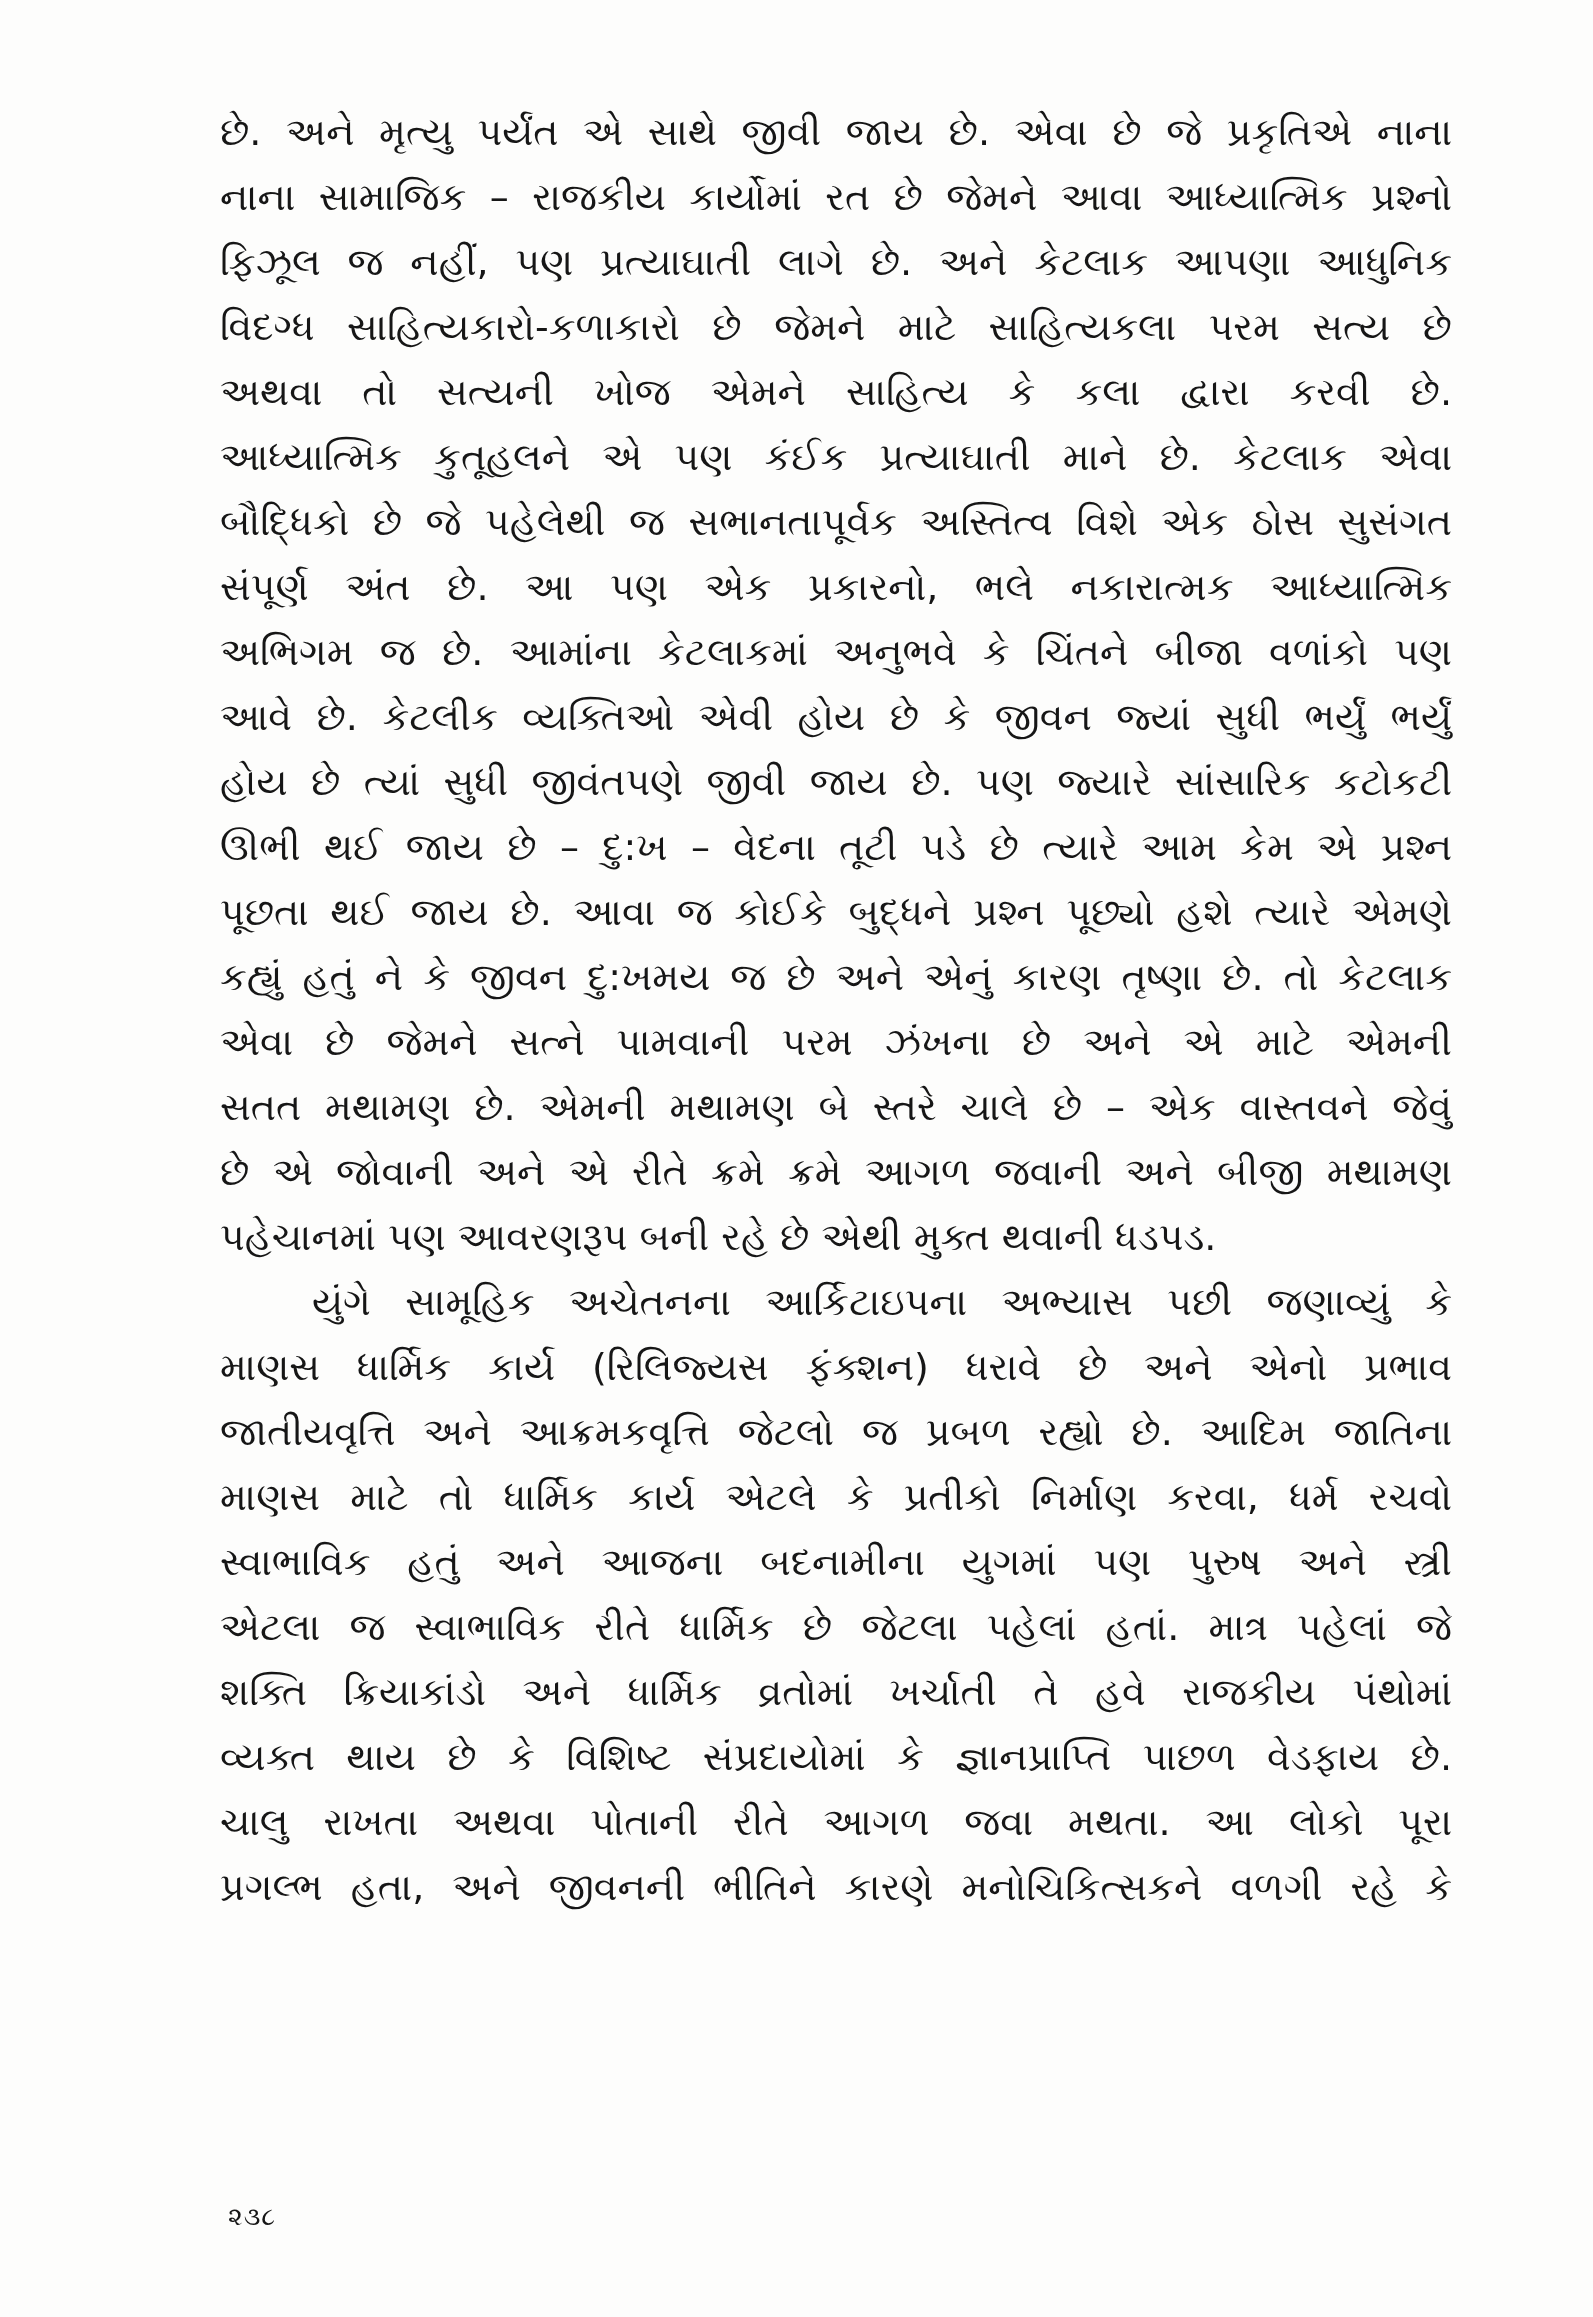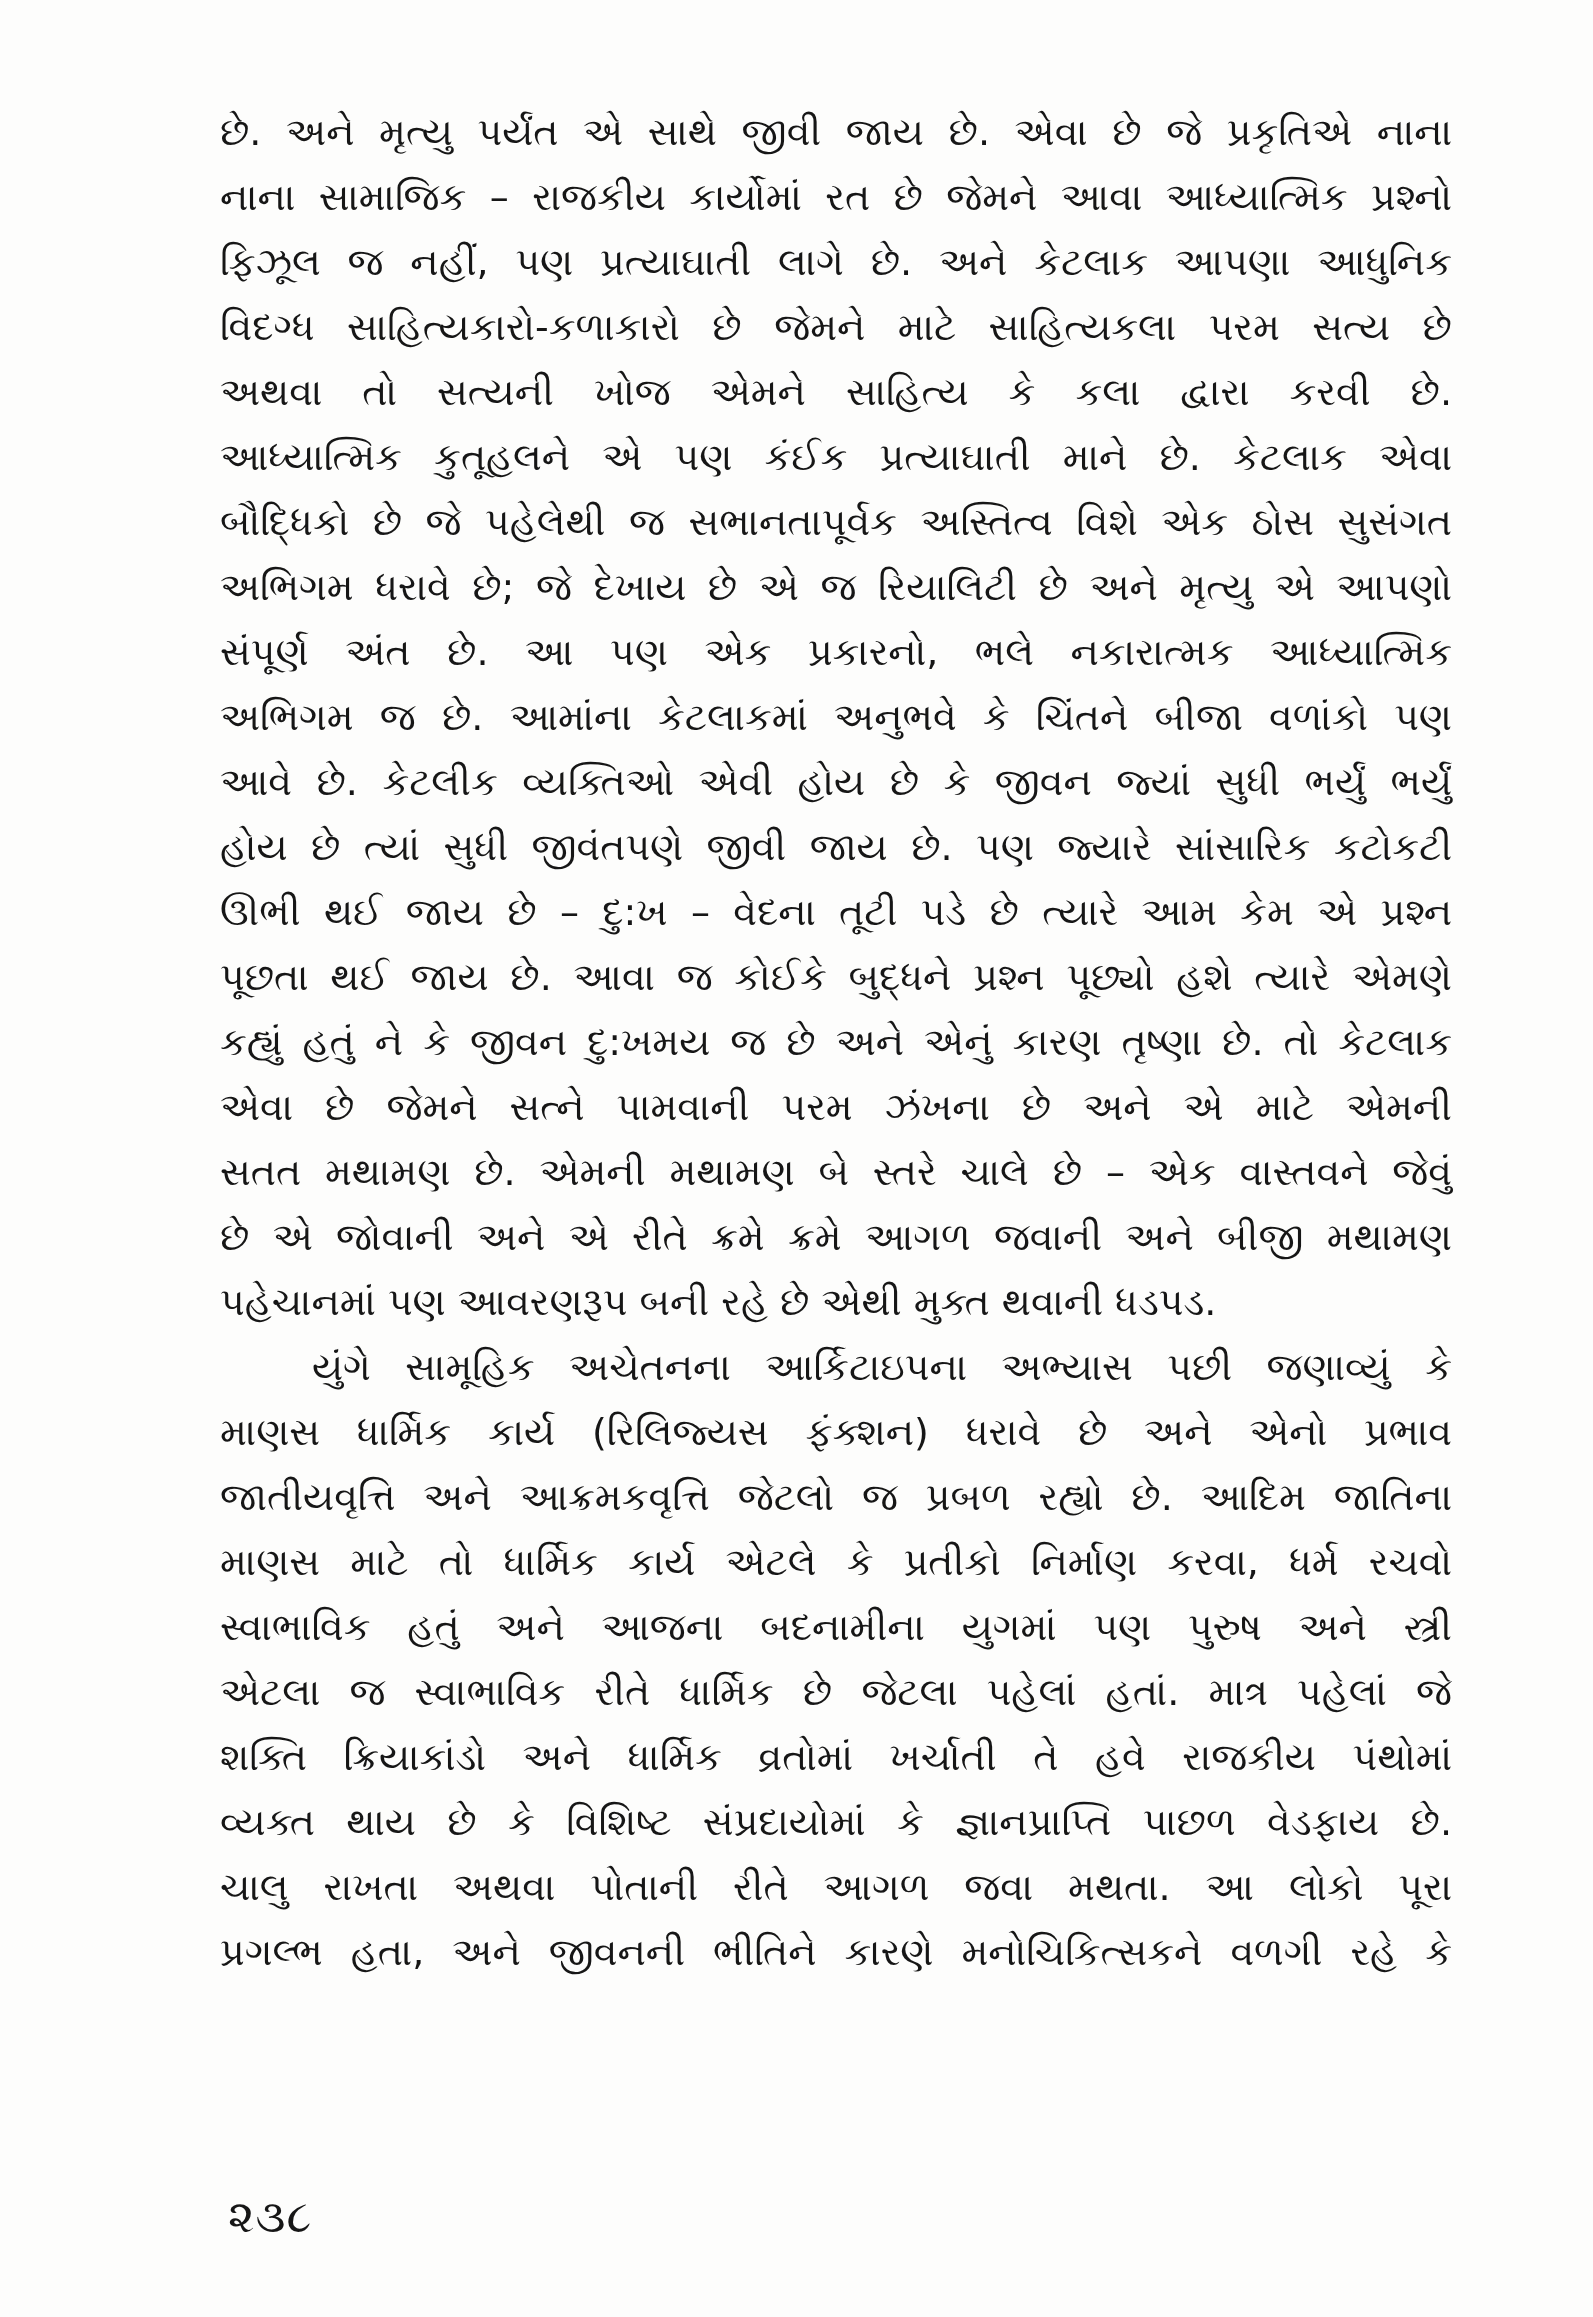--- a/index.html
+++ b/index.html
@@ -38,39 +38,38 @@
     -moz-text-align-last:left;
   }
   
   .ln.ind{
     text-indent:92px;
   }
   .page-number{
     position:absolute;
     left:228px;
     top:2194px;
-    font-size:45px;
+    font-size:25px;
     line-height:46px;
     letter-spacing:1px;
   }
 </style>
 </head>
 <body>
 
 <div class="page">
   <div class="text-block">
 
     <div class="ln">છે. અને મૃત્યુ પર્યંત એ સાથે જીવી જાય છે. એવા છે જે પ્રકૃતિએ નાના</div>
     <div class="ln">નાના સામાજિક – રાજકીય કાર્યોમાં રત છે જેમને આવા આધ્યાત્મિક પ્રશ્નો</div>
     <div class="ln">ફિઝૂલ જ નહીં, પણ પ્રત્યાઘાતી લાગે છે. અને કેટલાક આપણા આધુનિક</div>
     <div class="ln">વિદગ્ધ સાહિત્યકારો-કળાકારો છે જેમને માટે સાહિત્યકલા પરમ સત્ય છે</div>
     <div class="ln">અથવા તો સત્યની ખોજ એમને સાહિત્ય કે કલા દ્વારા કરવી છે.</div>
     <div class="ln">આધ્યાત્મિક કુતૂહલને એ પણ કંઈક પ્રત્યાઘાતી માને છે. કેટલાક એવા</div>
     <div class="ln">બૌદ્ધિકો છે જે પહેલેથી જ સભાનતાપૂર્વક અસ્તિત્વ વિશે એક ઠોસ સુસંગત</div>
-    <div class="ln">અભિગમ ધરાવે છે; જે દેખાય છે એ જ રિયાલિટી છે અને મૃત્યુ એ આપણો</div>
     <div class="ln">સંપૂર્ણ અંત છે. આ પણ એક પ્રકારનો, ભલે નકારાત્મક આધ્યાત્મિક</div>
     <div class="ln">અભિગમ જ છે. આમાંના કેટલાકમાં અનુભવે કે ચિંતને બીજા વળાંકો પણ</div>
     <div class="ln">આવે છે. કેટલીક વ્યક્તિઓ એવી હોય છે કે જીવન જ્યાં સુધી ભર્યું ભર્યું</div>
     <div class="ln">હોય છે ત્યાં સુધી જીવંતપણે જીવી જાય છે. પણ જ્યારે સાંસારિક કટોકટી</div>
     <div class="ln">ઊભી થઈ જાય છે – દુ:ખ – વેદના તૂટી પડે છે ત્યારે આમ કેમ એ પ્રશ્ન</div>
     <div class="ln">પૂછતા થઈ જાય છે. આવા જ કોઈકે બુદ્ધને પ્રશ્ન પૂછ્યો હશે ત્યારે એમણે</div>
     <div class="ln">કહ્યું હતું ને કે જીવન દુ:ખમય જ છે અને એનું કારણ તૃષ્ણા છે. તો કેટલાક</div>
     <div class="ln">એવા છે જેમને સત્ને પામવાની પરમ ઝંખના છે અને એ માટે એમની</div>
     <div class="ln">સતત મથામણ છે. એમની મથામણ બે સ્તરે ચાલે છે – એક વાસ્તવને જેવું</div>
     <div class="ln">છે એ જોવાની અને એ રીતે ક્રમે ક્રમે આગળ જવાની અને બીજી મથામણ</div>

